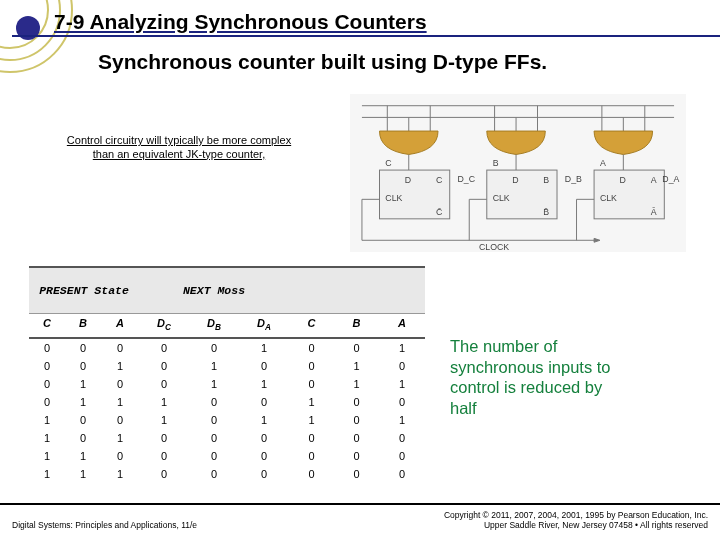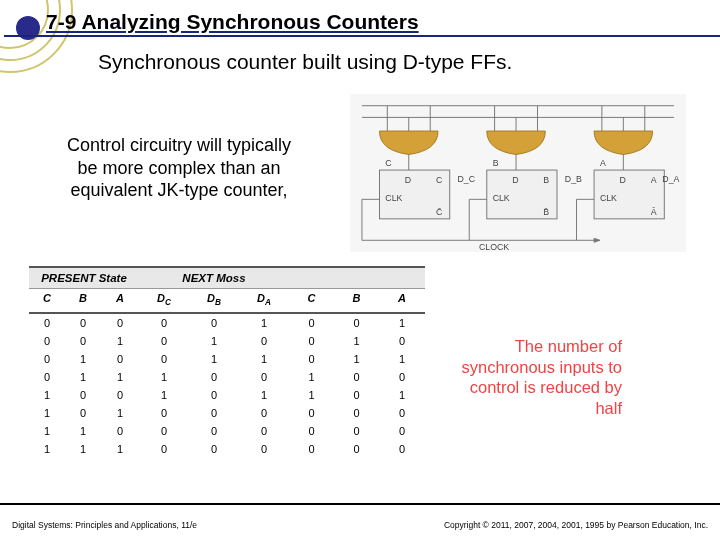--- a/index.html
+++ b/index.html
@@ -1,29 +1,29 @@
 <!DOCTYPE html>
 <html><head>
 <meta charset="utf-8">
 <style>
   * { margin: 0; padding: 0; box-sizing: border-box; }
   body { width: 720px; height: 540px; background: #fff; font-family: Arial, sans-serif; position: relative; overflow: hidden; }
   .decor { position: absolute; top: -60px; left: -60px; }
   .decor svg { display: block; }
-  .title-band { position: absolute; top: 6px; left: 4px; right: 0; height: 32px; }
+  .title-band { position: absolute; top: 6px; left: 12px; right: 0; height: 32px; }
   .title-band .underline { position: absolute; left: 0; right: 0; top: 29px; height: 2px; background: #1a237e; }
   .section-title { position: absolute; left: 42px; top: 4px; font-size: 21px; font-weight: bold; color: #000; text-decoration: underline; text-decoration-color: #1a237e; }
-  .subtitle { position: absolute; top: 50px; left: 98px; font-size: 21px; font-weight: normal; color: #000; }
-  .note-left { position: absolute; top: 134px; left: 64px; width: 230px; font-size: 18px; text-align: center; color: #000; line-height: 1.25; }
-  .note-right { position: absolute; top: 336px; left: 450px; width: 172px; font-size: 16.5px; text-align: right; color: #ef4444; line-height: 1.25; }
+  .subtitle { position: absolute; top: 50px; left: 98px; font-size: 21px; font-weight: bold; color: #000; }
+  .note-left { position: absolute; top: 134px; left: 64px; width: 230px; font-size: 11px; text-align: center; color: #000; line-height: 1.25; text-decoration: underline; }
+  .note-right { position: absolute; top: 336px; left: 450px; width: 172px; font-size: 16.5px; text-align: left; color: #15803d; line-height: 1.25; }
   .circuit { position: absolute; top: 92px; left: 348px; width: 340px; height: 162px; border: 2px solid #fff; background: linear-gradient(#f6f6f6,#f6f6f6); }
   .circuit svg { width: 100%; height: 100%; }
   .table { position: absolute; top: 266px; left: 29px; width: 396px; font-size: 11px; }
   .table .hdr1 { display: grid; grid-template-columns: 110px 150px 136px; background: #e8e8e8; border-top: 2px solid #555; border-bottom: 1px solid #999; }
-  .table .hdr1 > div { padding: 4px 4px; font-weight: bold; font-style: italic; font-size: 11.5px; text-align: center; }
+  .table .hdr1 > div { padding: 16px 4px; font-weight: bold; font-style: italic; font-size: 11.5px; text-align: center; font-family: Liberation Mono, monospace; }
   .table .hdr2 { display: grid; grid-template-columns: 36px 36px 38px 50px 50px 50px 45px 45px 46px; border-bottom: 2px solid #555; }
   .table .hdr2 > div { padding: 3px 0 5px; text-align: center; font-style: italic; font-weight: bold; font-size: 11px; }
   .table .rows { }
   .table .row { display: grid; grid-template-columns: 36px 36px 38px 50px 50px 50px 45px 45px 46px; }
   .table .row > div { padding: 3px 0; text-align: center; font-size: 11px; }
   .footer-line { position: absolute; bottom: 35px; left: 0; right: 0; height: 2px; background: #000; }
   .footer-left { position: absolute; bottom: 10px; left: 12px; font-size: 8.5px; line-height: 1.2; color: #000; }
   .footer-right { position: absolute; bottom: 10px; right: 12px; font-size: 8.5px; line-height: 1.2; text-align: right; color: #000; }
   sub { font-size: 0.75em; }
 </style>
@@ -221,13 +221,14 @@
 </div>
 
 <div class="note-right">The number of synchronous inputs to control is reduced by half</div>
 
 <div class="footer-line"></div>
 <div class="footer-left">
   <div>Digital Systems: Principles and Applications, 11/e</div>
 </div>
 <div class="footer-right">
   <div>Copyright © 2011, 2007, 2004, 2001, 1995 by Pearson Education, Inc.</div>
+  <div>Upper Saddle River, New Jersey 07458 • All rights reserved</div>
 </div>
 
 </body></html>

